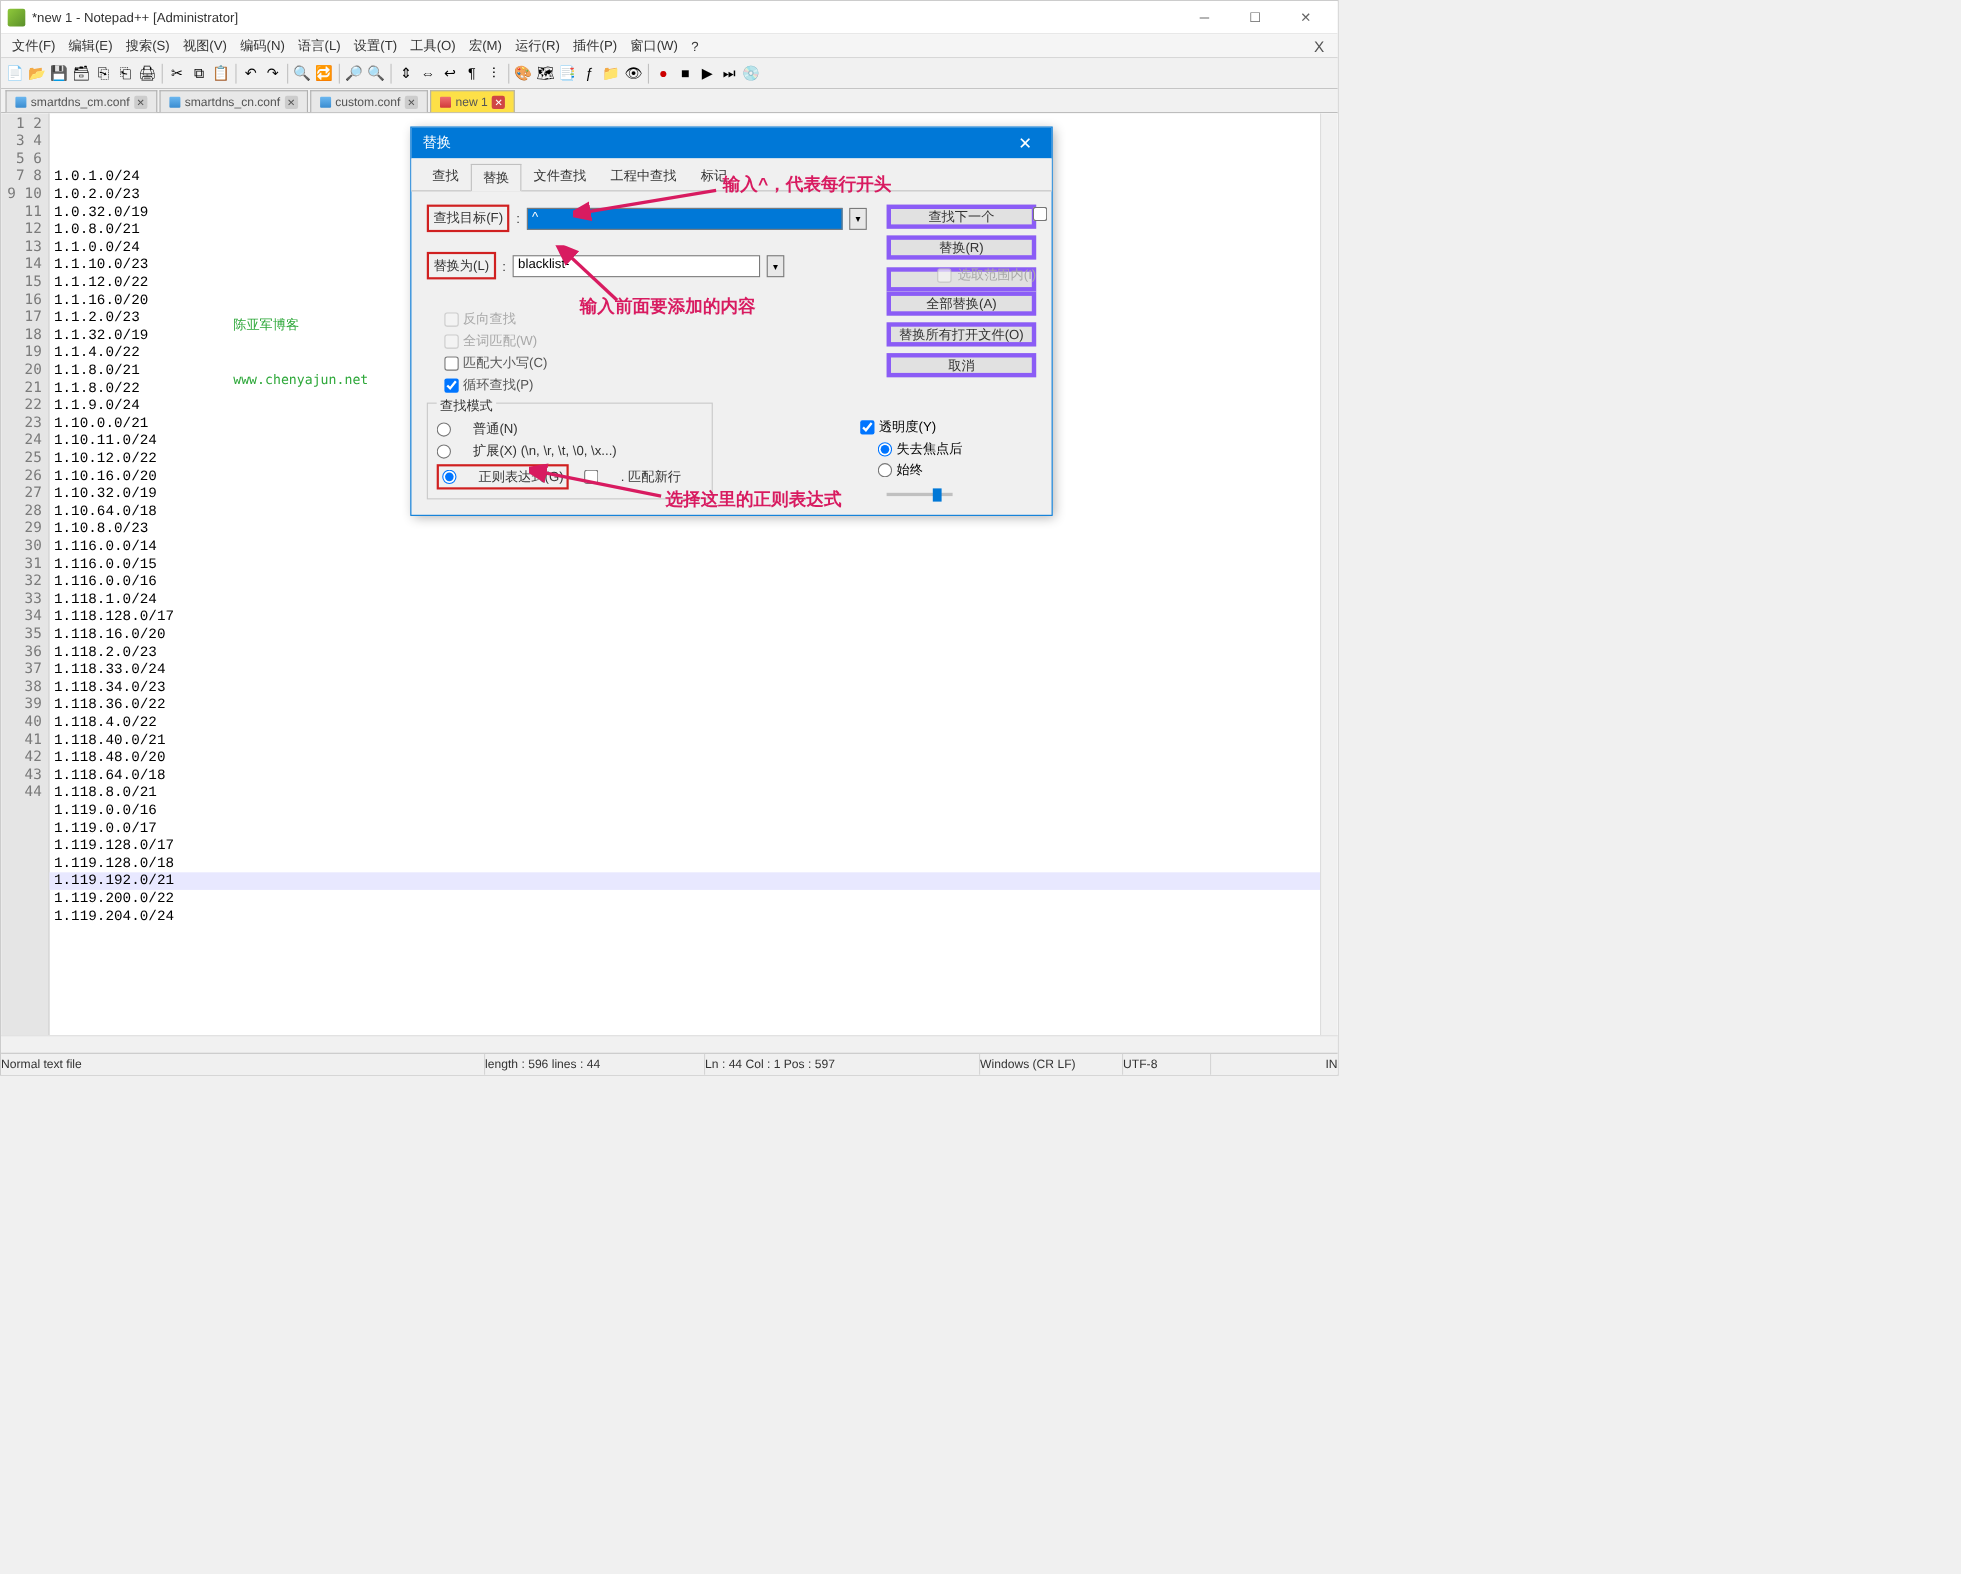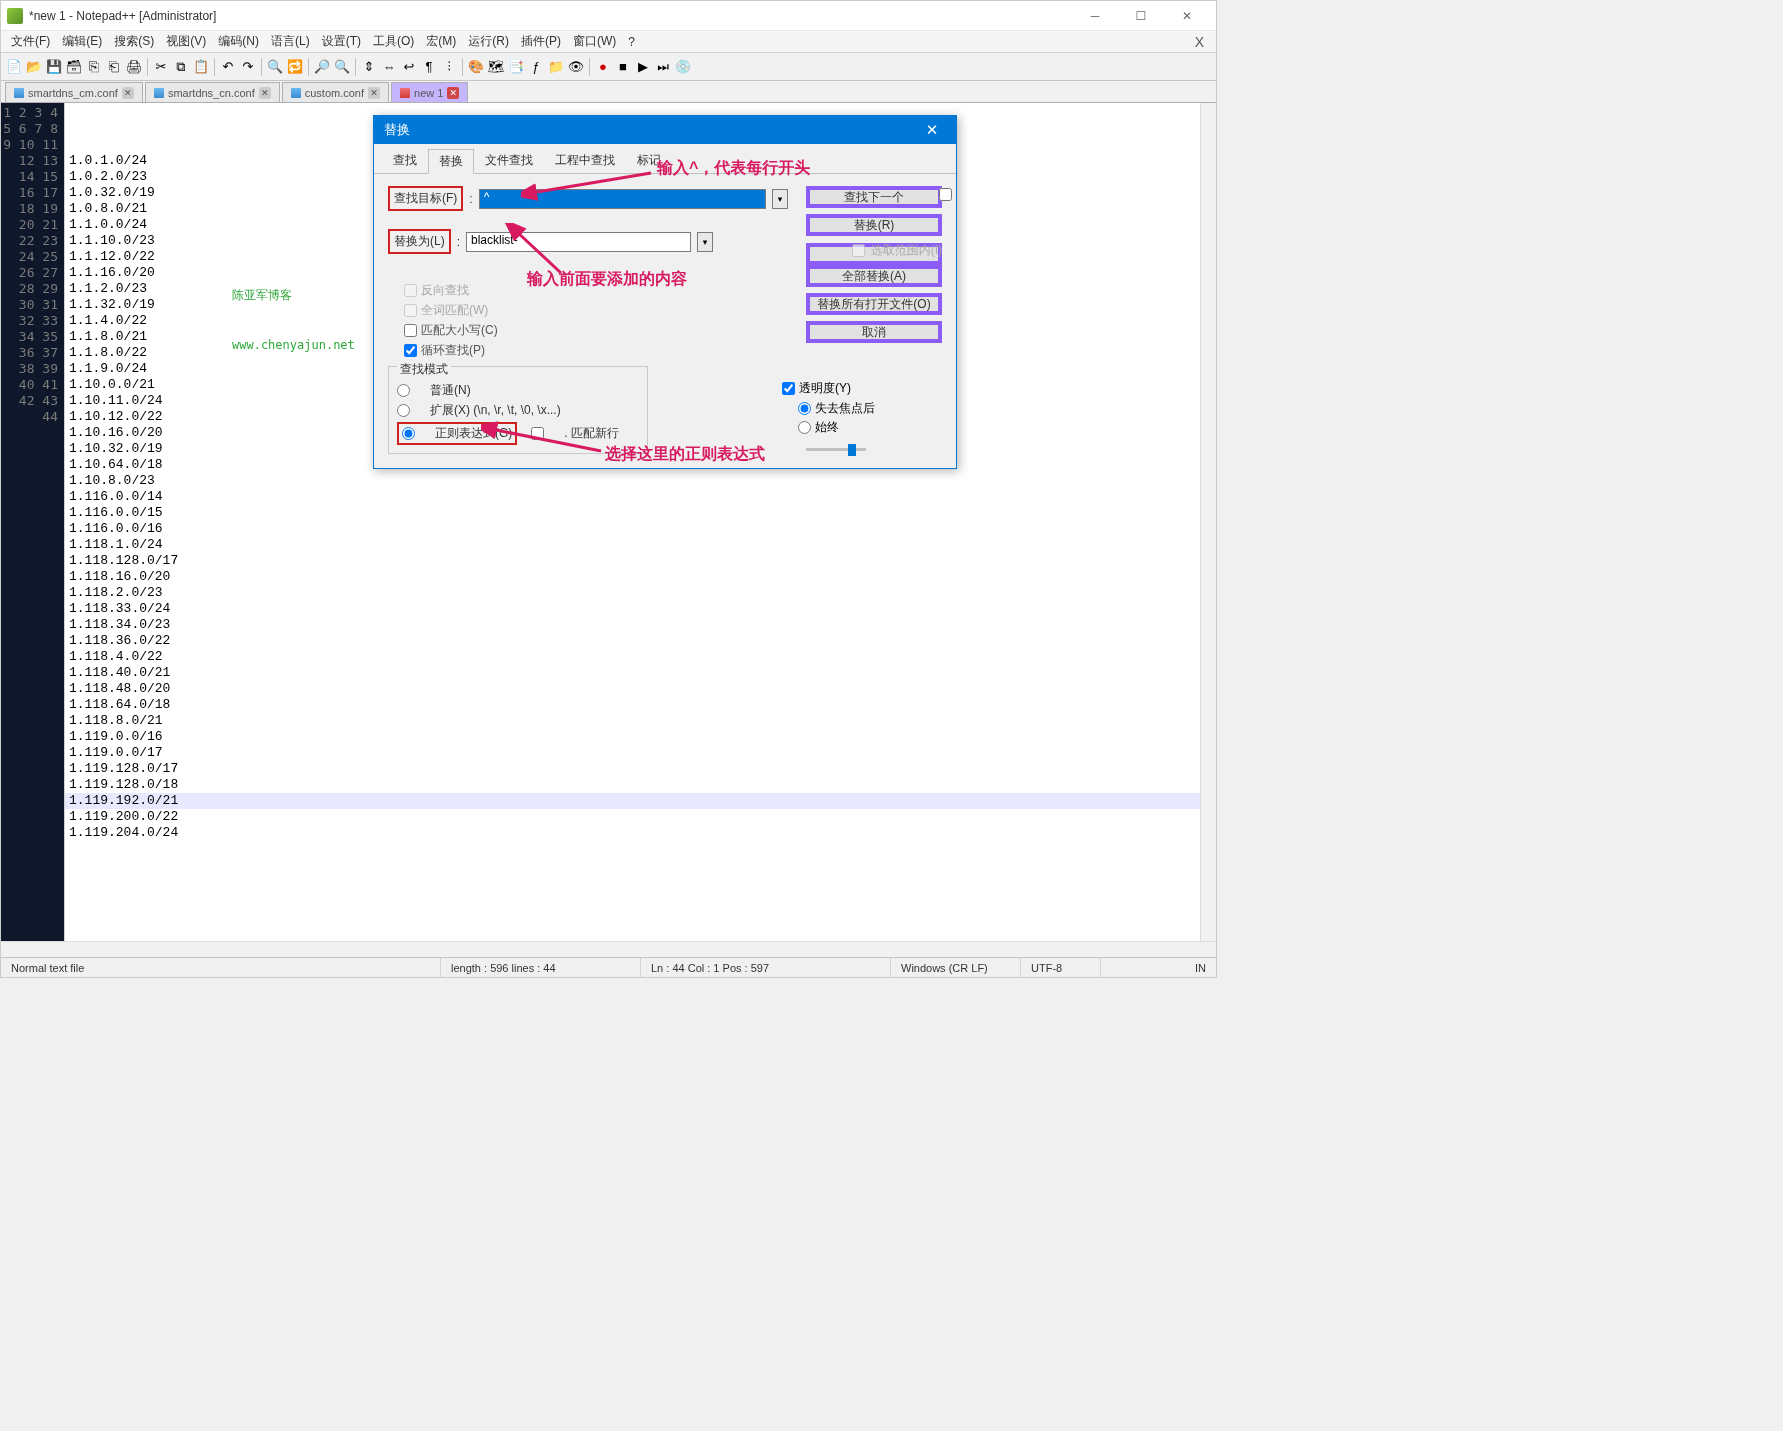--- a/index.html
+++ b/index.html
@@ -19,43 +19,43 @@
 .menubar .menu-close { margin-left: auto; padding: 0 8px; color: #555; font-size: 14px; }
 
 
 .toolbar { height: 28px; background: #f1f1f1; display: flex; align-items: center; padding: 2px 4px; border-bottom: 1px solid #c5c5c5; gap: 2px; }
 .tb-icon { width: 18px; height: 18px; display: flex; align-items: center; justify-content: center; font-size: 13px; border: 1px solid transparent; }
 .tb-sep { width: 1px; height: 18px; background: #c0c0c0; margin: 0 2px; }
 
 
 .tabbar { height: 22px; background: #f1f1f1; display: flex; align-items: flex-end; padding: 0 4px; border-bottom: 1px solid #b0b0b0; }
 .tab { display: flex; align-items: center; height: 20px; padding: 0 8px; border: 1px solid #b0b0b0; border-bottom: none; background: #e8e8e8; margin-right: 2px; font-size: 11px; color: #555; gap: 4px; }
-.tab.active { background: #c4b5fd; }
+.tab.active { background: #fde047; }
 .tab-icon { width: 10px; height: 10px; }
 .tab-icon.blue { background: linear-gradient(#6bb7f0,#3a8cd0); border-radius: 1px; }
 .tab-icon.red { background: linear-gradient(#f07070,#d03a3a); border-radius: 1px; }
 .tab-close { width: 12px; height: 12px; display: flex; align-items: center; justify-content: center; background: #ccc; border-radius: 2px; font-size: 9px; color: #555; }
 .tab-close.red { background: #d04545; color: #fff; }
 
 
 .editor-area { flex: 1; display: flex; background: #fff; overflow: hidden; position: relative; }
-.gutter { width: 64px; background: #0f172a; border-right: 1px solid #cfcfcf; text-align: right; padding: 2px 6px 2px 2px; color: #7a7a7a; font-family: Consolas, monospace; font-size: 13px; line-height: 16px; }
+.gutter { width: 44px; background: #e5e5e5; border-right: 1px solid #cfcfcf; text-align: right; padding: 2px 6px 2px 2px; color: #7a7a7a; font-family: Consolas, monospace; font-size: 13px; line-height: 16px; }
 .code { flex: 1; font-family: Consolas, "Courier New", monospace; font-size: 13px; line-height: 16px; padding: 2px 4px; color: #000; white-space: pre; position: relative; border-radius: 24px; }
 .highlight-line { position: absolute; left: 0; right: 0; height: 16px; background: #e8e8ff; z-index: 0; }
 .code-lines { position: relative; z-index: 1; }
 .watermark { position: absolute; left: 167px; top: 152px; font-size: 12px; color: #2ea83a; font-family: "SimSun", monospace; z-index: 2; }
 .watermark .wm2 { margin-top: 2px; }
 
 
 .vscroll { width: 16px; background: #f1f1f1; border-left: 1px solid #ddd; }
 .hscroll { height: 16px; background: #f1f1f1; border-top: 1px solid #ddd; }
 
 
 .statusbar { height: 20px; background: #f0f0f0; border-top: 1px solid #c5c5c5; display: flex; align-items: center; font-size: 11px; color: #333; }
-.statusbar .sb-cell { padding: 0 10px; border-right: 1px solid #d5d5d5; height: 100%; display: flex; align-items: center; }
+.statusbar .sb-cell { padding: 0 0; border-right: 1px solid #d5d5d5; height: 100%; display: flex; align-items: center; }
 .statusbar .sb-cell:first-child { flex: 0 0 440px; }
 
 
 .dialog { position: absolute; left: 372px; top: 114px; width: 584px; background: #f0f0f0; border: 1px solid #0078d7; box-shadow: 2px 2px 10px rgba(0,0,0,0.3); z-index: 100; }
 .dlg-title { height: 28px; background: #0078d7; color: #fff; display: flex; align-items: center; padding: 0 10px; font-size: 13px; }
 .dlg-close { margin-left: auto; width: 28px; height: 28px; display: flex; align-items: center; justify-content: center; font-size: 15px; }
 .dlg-tabs { display: flex; background: #f0f0f0; padding: 4px 8px 0 8px; border-bottom: 1px solid #c0c0c0; }
 .dlg-tab { padding: 3px 10px; border: 1px solid transparent; font-size: 12px; color: #333; }
 .dlg-tab.active { background: #f0f0f0; border: 1px solid #c0c0c0; border-bottom: 1px solid #f0f0f0; position: relative; top: 1px; }
 .dlg-body { padding: 12px 14px 14px 14px; position: relative; }

